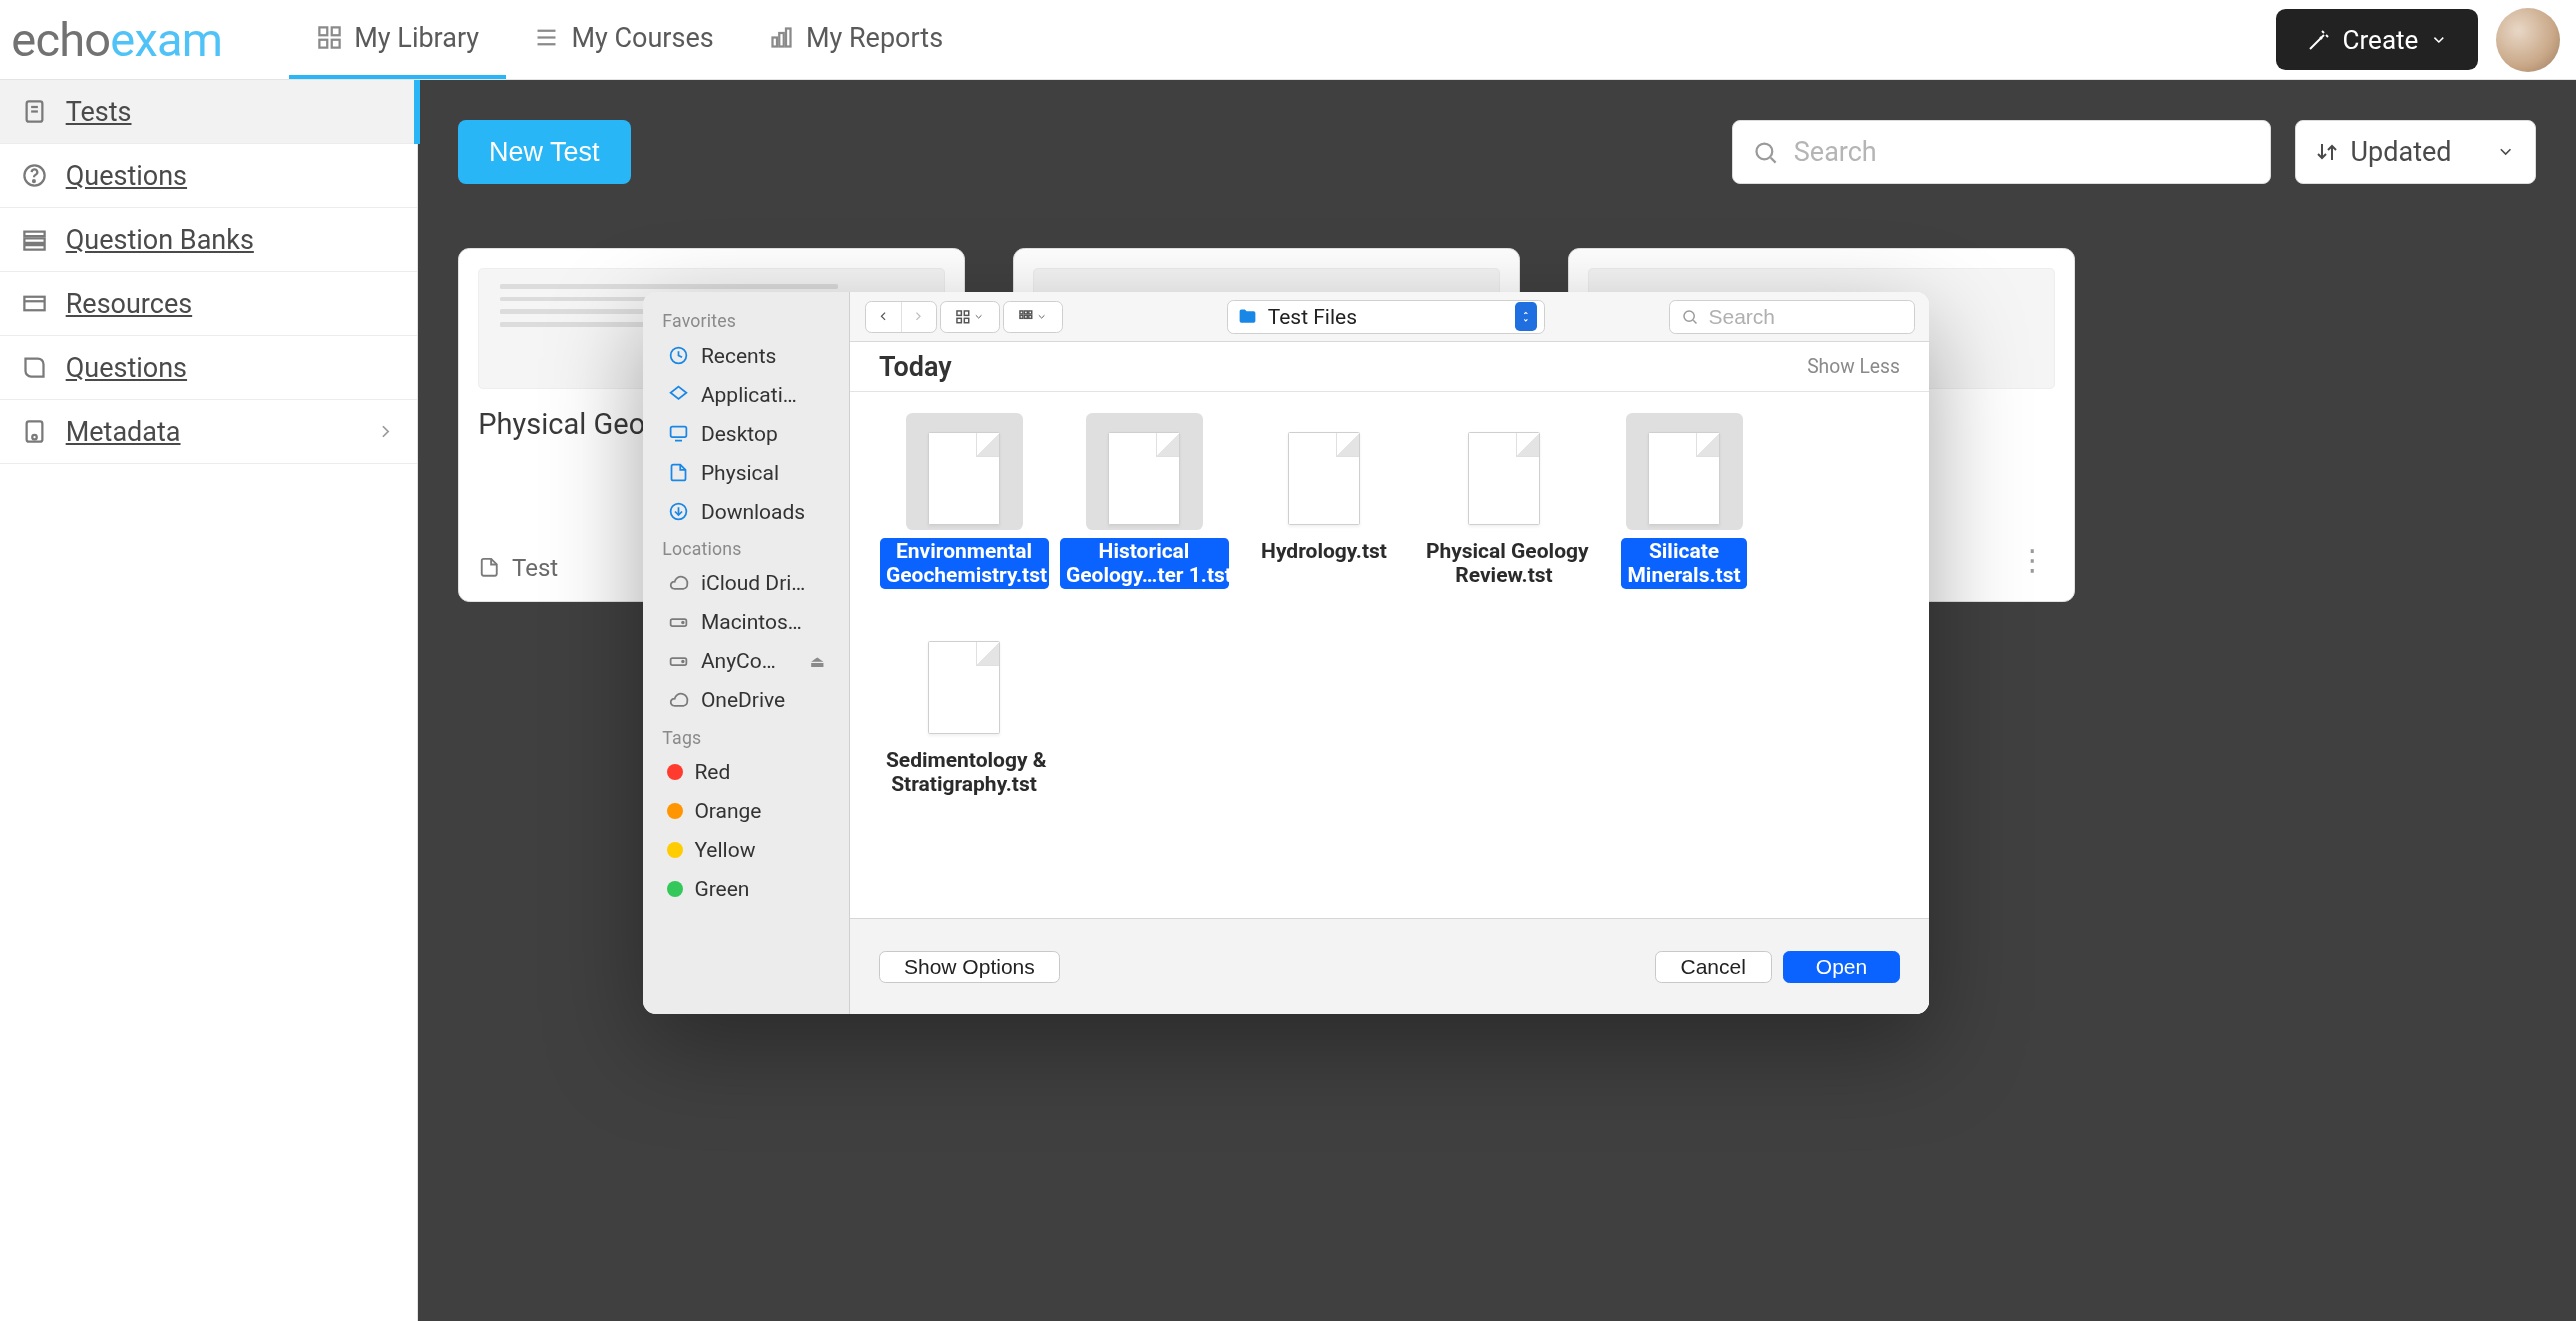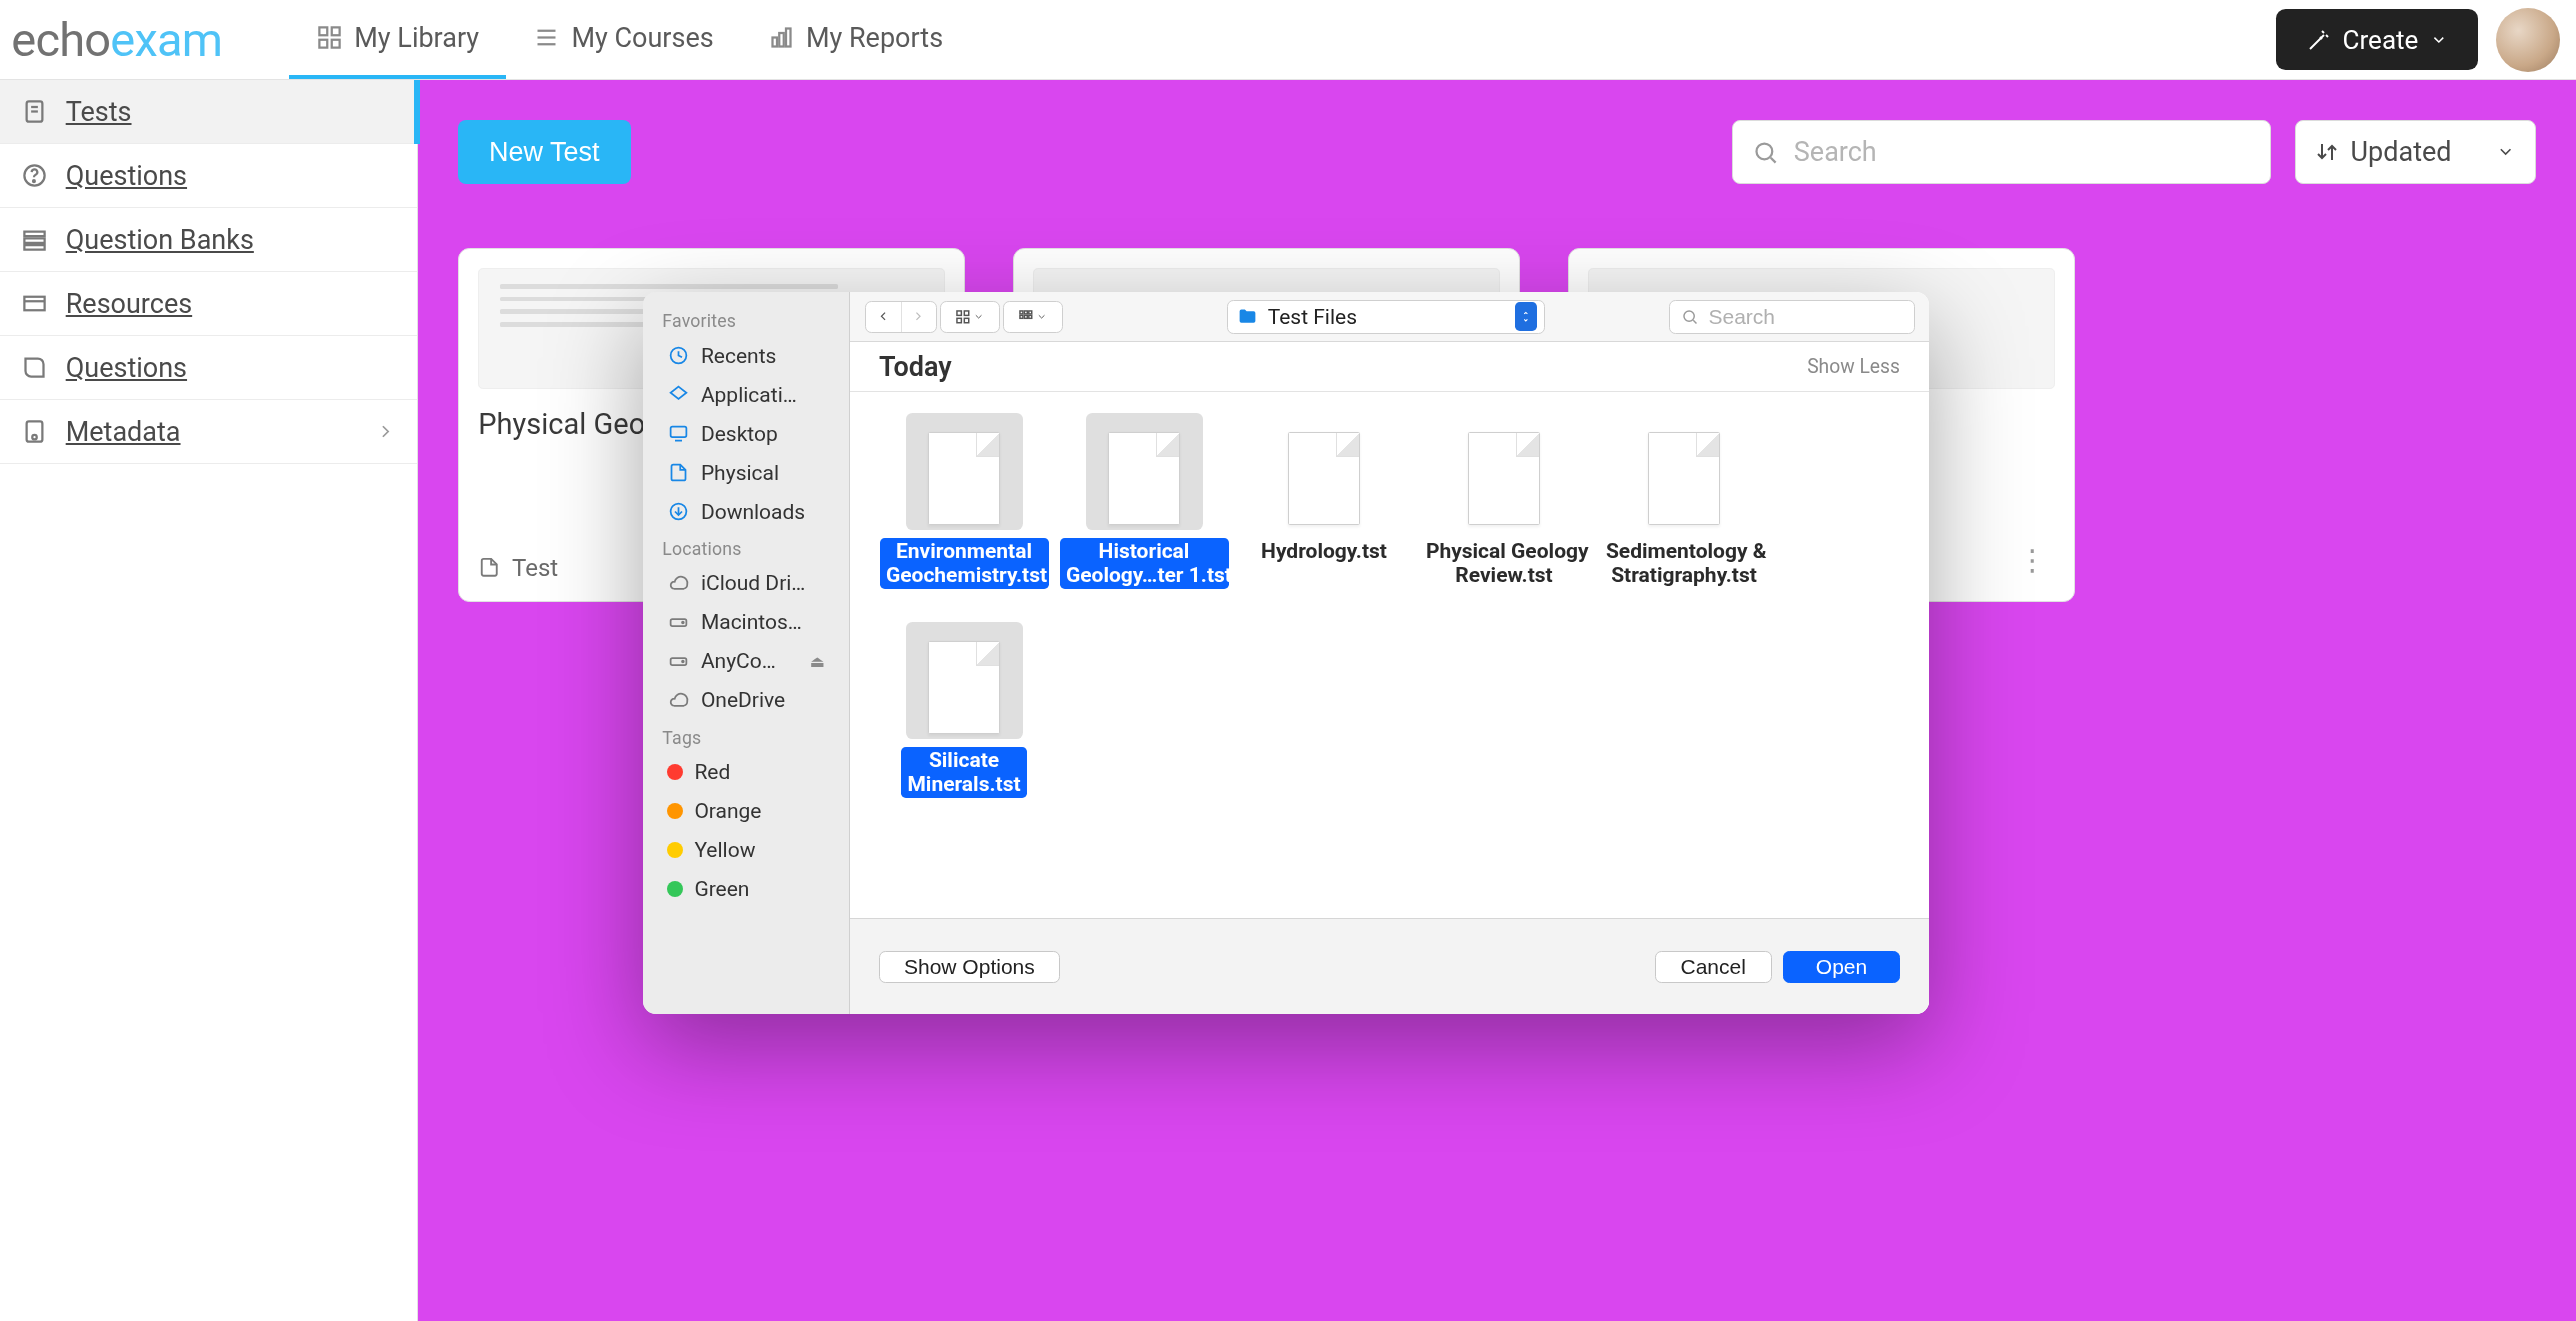--- a/index.html
+++ b/index.html
@@ -1,19 +1,19 @@
 <!DOCTYPE html>
 <html style="font-size:13px"><head>
 <meta charset="utf-8">
 <style>
   * { box-sizing: border-box; }
   html, body { margin:0; padding:0; width:2576px; height:1322px; font-family: -apple-system, "Segoe UI", Roboto, Helvetica, Arial, sans-serif; background:#fff; }
 
   
-  .app-bg { position:absolute; inset:0; background:#d946ef; color:#4a4a4a; }
+  .app-bg { position:absolute; inset:0; background:#404040; color:#4a4a4a; }
   .topbar { height:80px; display:flex; align-items:center; background:#ffffff; border-bottom:1.6px solid #e3e3e3; padding:0 16px 0 0; }
   .logo { width:289px; display:flex; align-items:center; padding-left:11.3px; }
   .logo-text { font-size:47px; font-weight:400; letter-spacing:-0.8px; color:#727272; }
   .logo-text .accent { color:#4fc3f7; }
   .topnav { display:flex; align-items:stretch; height:100%; }
   .topnav-item { display:flex; align-items:center; gap:11.3px; padding:16px 27px; font-size:27px; color:#5a5a5a; height:100%; border-bottom:4.8px solid transparent; cursor:pointer; }
   .topnav-item.active { border-bottom-color:#29b6f6; }
   .topnav-icon { color:#8a8a8a; display:flex; }
   .topbar-right { margin-left:auto; display:flex; align-items:center; gap:17.7px; }
   .create-btn { background:#222; color:#fff; height:61px; padding:0 31px; border-radius:9.6px; display:flex; align-items:center; gap:11.3px; font-size:26px; }
@@ -523,37 +523,37 @@
       <div class="file-item">
         <div class="file-icon-wrap">
             <div class="doc-icon"></div>
           </div>
         <div class="file-label">
           <span class="line">Physical Geology</span>
           <span class="line">Review.tst</span>
         </div>
       </div>
 
+      <div class="file-item" style="margin-top:0;">
+        <div class="file-icon-wrap sel">
+            <div class="doc-icon"></div>
+          </div>
+        <div class="file-label sel">
+          <span class="line">Silicate</span>
+          <span class="line">Minerals.tst</span>
+        </div>
+      </div>
+
       <div class="file-item">
         <div class="file-icon-wrap">
             <div class="doc-icon"></div>
           </div>
         <div class="file-label">
           <span class="line">Sedimentology &amp;</span>
           <span class="line">Stratigraphy.tst</span>
-        </div>
-      </div>
-
-      <div class="file-item" style="margin-top:0;">
-        <div class="file-icon-wrap sel">
-            <div class="doc-icon"></div>
-          </div>
-        <div class="file-label sel">
-          <span class="line">Silicate</span>
-          <span class="line">Minerals.tst</span>
         </div>
       </div>
     </div>
 
     <div class="filedlg-bottom">
       <button class="mac-btn">
         <span>Show Options</span>
       </button>
       <div style="margin-left:auto; display:flex; gap:11.3px;">
         <button class="mac-btn" style="width:117px; justify-content:center;">

